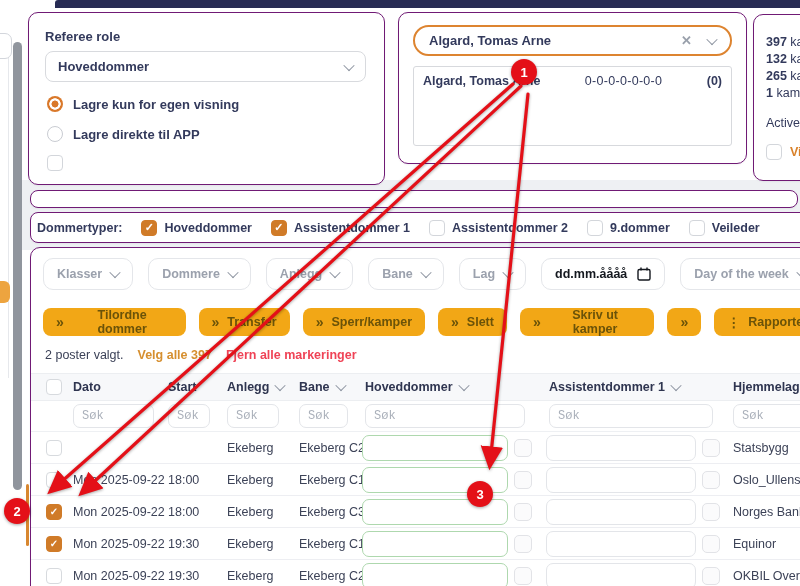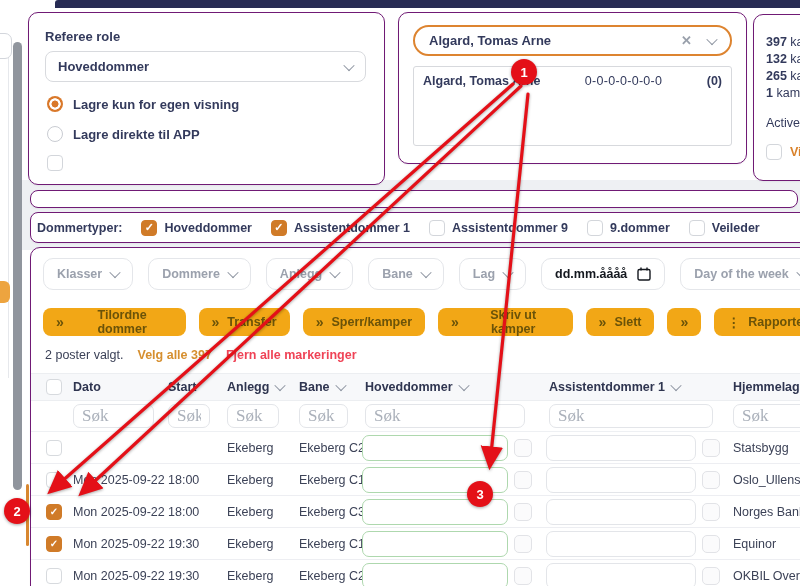--- a/index.html
+++ b/index.html
@@ -64,22 +64,22 @@
   .i-dblchev::before{content:"\00BB";font-size:14px}
   .i-kebab::before{content:"\22EE";font-size:13px;font-weight:700}
   .sel-row{display:flex;align-items:center;gap:14px;margin:10px 0 0 14px;height:18px;font-size:12.5px;color:#3b4157}
   .link-orange{color:#d68f2f;font-weight:600;cursor:pointer}
   .link-red{color:#ef4356;font-weight:600;cursor:pointer}
   .grid{display:grid;grid-template-columns:26px 95px 59px 72px 66px 184px 184px 1fr;padding-left:10px;align-items:center}
   .thead{margin-top:9px;height:26px;background:#f7f8fa;border-top:1px solid #eceef1;border-bottom:1px solid #eceef1;
          font-size:12.5px;font-weight:700;color:#2f3550}
   .th{display:flex;align-items:center;gap:7px;padding-left:6px;white-space:nowrap}
   .search-row{height:30px;border-bottom:1px solid #eef0f3}
-  .sinput{height:24px;border:1px solid #e3e5e9;border-radius:7px;font-size:17px;padding:0 8px;box-sizing:border-box;
-          margin-left:6px;color:#737373;font-family:Liberation Serif, serif;outline:none}
+  .sinput{height:24px;border:1px solid #e3e5e9;border-radius:7px;font-size:12px;padding:0 8px;box-sizing:border-box;
+          margin-left:6px;color:#737373;font-family:Liberation Mono, monospace;outline:none}
   .sinput::placeholder{color:#aab0ba}
   .s-dato{width:81px}.s-start{width:42px}.s-anlegg{width:52px}.s-bane{width:49px}
   .s-hov{width:160px}.s-ass{width:164px}.s-hjem{width:110px}
   .trow{height:31px;border-bottom:1px solid #edeef2;font-size:12.5px;color:#3c4257}
   .td{padding-left:6px;white-space:nowrap}
   .td.cbcell{display:flex;justify-content:center;padding-left:0}
   .refcell{display:flex;align-items:center;gap:6px;padding-left:3px}
   .rinput{height:26px;border-radius:7px;box-sizing:border-box;border:1px solid #e3e5e9;background:#fff;
           font-family:inherit;outline:none;padding:0 8px;font-size:12px}
   .rinput.green{border:1px solid #aed8ae;width:146px}
@@ -161,21 +161,21 @@
     <span class="dopt">
       <span class="cbx on"></span>
       <span>Hoveddommer</span>
       </span>
     <span class="dopt">
       <span class="cbx on"></span>
       <span>Assistentdommer 1</span>
       </span>
     <span class="dopt">
       <span class="cbx"></span>
-      <span>Assistentdommer 9</span>
+      <span>Assistentdommer 2</span>
       </span>
     <span class="dopt">
       <span class="cbx"></span>
       <span>9.dommer</span>
       </span>
     <span class="dopt">
       <span class="cbx"></span>
       <span>Veileder</span>
       </span>
   </div>
@@ -225,25 +225,25 @@
     <button class="btn">
         <span class="i-dblchev"></span>
         <span>Transfer</span>
       </button>
     <button class="btn">
         <span class="i-dblchev"></span>
         <span>Sperr/kamper</span>
       </button>
     <button class="btn">
         <span class="i-dblchev"></span>
+        <span>Slett</span>
+      </button>
+    <button class="btn">
+        <span class="i-dblchev"></span>
         <span>Skriv ut kamper</span>
-      </button>
-    <button class="btn">
-        <span class="i-dblchev"></span>
-        <span>Slett</span>
       </button>
     <button class="btn">
         <span class="i-dblchev"></span>
       </button>
     <button class="btn">
         <span class="i-kebab"></span>
         <span>Rapporter</span>
       </button>
   </div>
 

